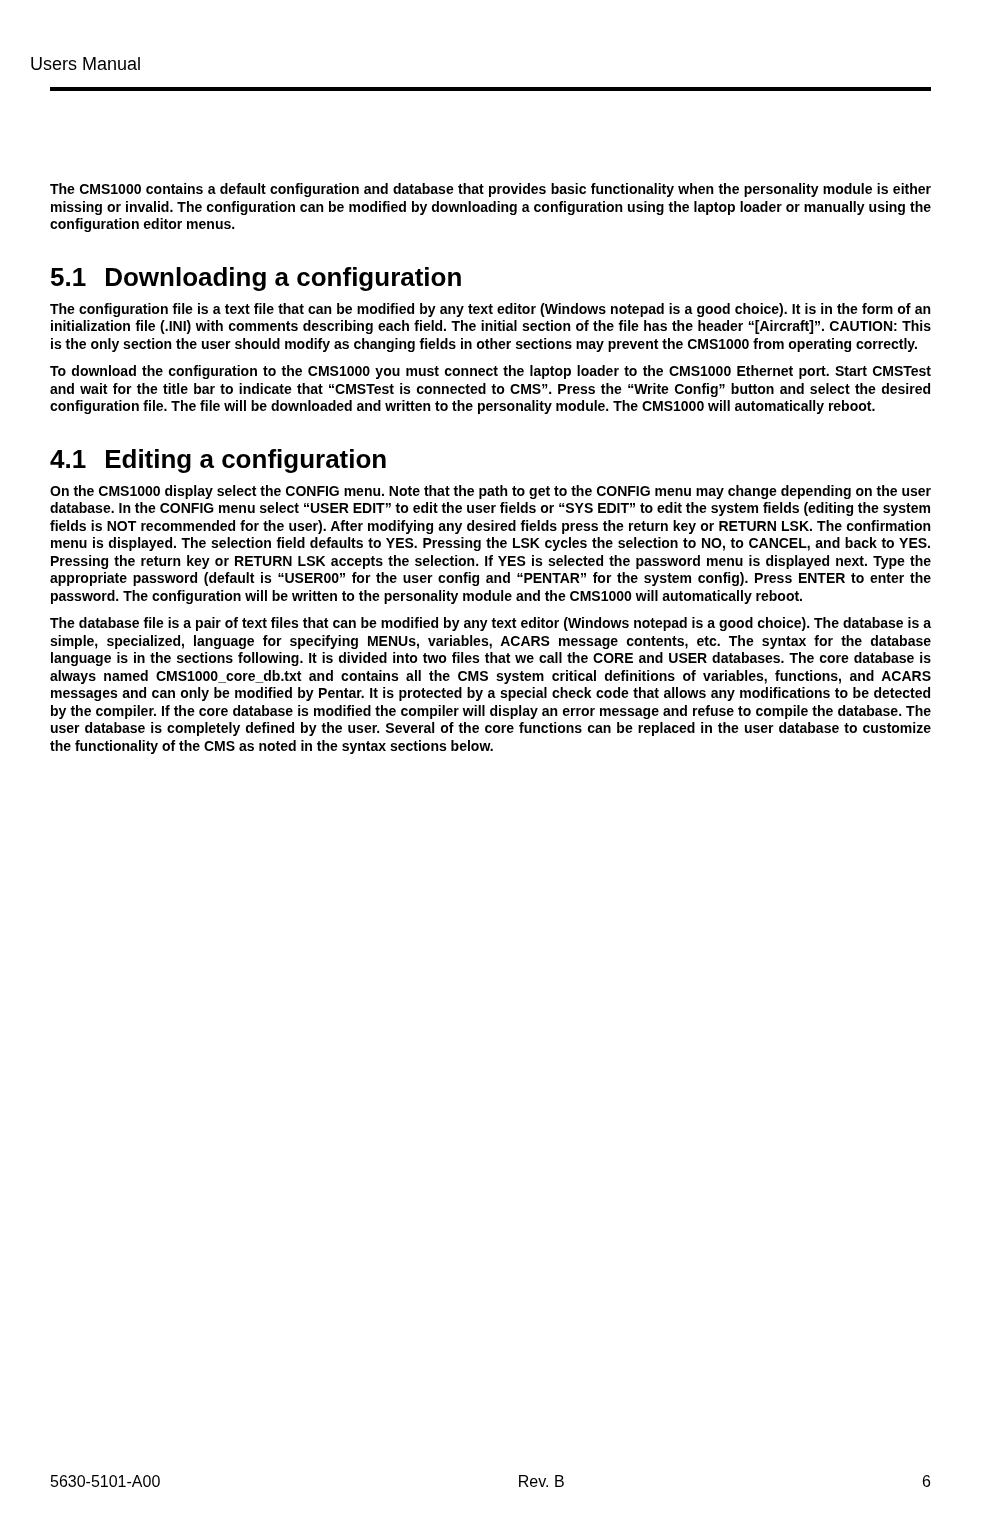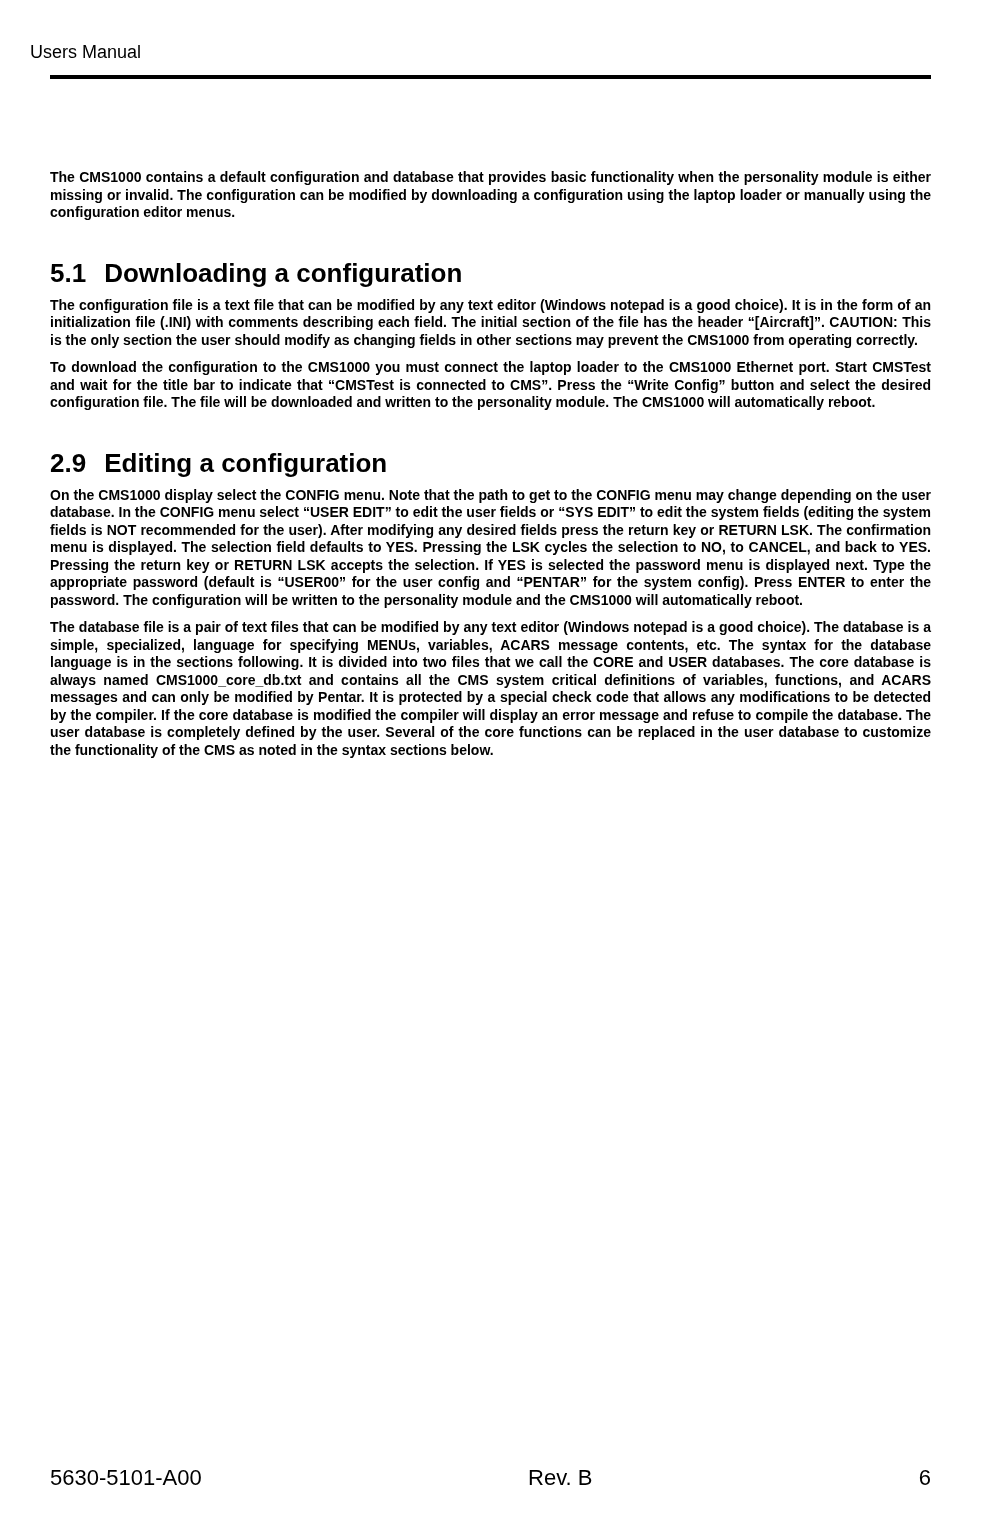--- a/index.html
+++ b/index.html
@@ -35,60 +35,60 @@
       font-size: 23px;
       font-weight: normal;
       letter-spacing: 0.5px;
     }
     .brand-bold {
       font-weight: bold;
     }
     .manual-label {
       font-family: Arial, sans-serif;
       font-size: 18px;
-      margin-top: 24px;
+      margin-top: 36px;
     }
     .divider {
       margin: 12px 50px 0 50px;
       border: none;
       border-top: 4px solid #000;
     }
     .content {
       padding: 90px 50px 0 50px;
     }
     h1 {
       font-family: Arial, sans-serif;
       font-size: 34px;
       font-weight: bold;
       margin-bottom: 10px;
     }
     h2 {
       font-family: Arial, sans-serif;
       font-size: 26px;
       font-weight: bold;
-      margin-top: 36px;
+      margin-top: 28px;
       margin-bottom: 8px;
     }
     p {
       font-family: Arial, sans-serif;
       font-size: 14px;
       line-height: 1.25;
       text-align: justify;
       margin-bottom: 10px;
       font-weight: bold;
     }
     .footer {
       position: absolute;
       bottom: 34px;
       left: 50px;
       right: 50px;
       display: flex;
       justify-content: space-between;
       font-family: Arial, sans-serif;
-      font-size: 22px;
+      font-size: 16px;
     }
     .h1-num {
       display: inline-block;
       margin-right: 12px;
     }
     .h2-num {
       display: inline-block;
       margin-right: 18px;
     }
   </style>
@@ -101,21 +101,21 @@
 
 <hr class="divider">
 
 <div class="content">
   <p>The CMS1000 contains a default configuration and database that provides basic functionality when the personality module is either missing or invalid.  The configuration can be modified by downloading a configuration using the laptop loader or manually using the configuration editor menus.</p>
 
   <h2><span class="h2-num">5.1</span><span>Downloading a configuration</span></h2>
   <p>The configuration file is a text file that can be modified by any text editor (Windows notepad is a good choice).  It is in the form of an initialization file (.INI) with comments describing each field.  The initial section of the file has the header “[Aircraft]”.  CAUTION: This is the only section the user should modify as changing fields in other sections may prevent the CMS1000 from operating correctly.</p>
   <p>To download the configuration to the CMS1000 you must connect the laptop loader to the CMS1000 Ethernet port.  Start CMSTest and wait for the title bar to indicate that “CMSTest is connected to CMS”.  Press the “Write Config” button and select the desired configuration file.  The file will be downloaded and written to the personality module.  The CMS1000 will automatically reboot.</p>
 
-  <h2><span class="h2-num">2.9</span><span>Editing a configuration</span></h2>
+  <h2><span class="h2-num">4.1</span><span>Editing a configuration</span></h2>
   <p>On the CMS1000 display select the CONFIG menu.  Note that the path to get to the CONFIG menu may change depending on the user database.  In the CONFIG menu select “USER EDIT” to edit the user fields or “SYS EDIT” to edit the system fields (editing the system fields is NOT recommended for the user).  After modifying any desired fields press the return key or RETURN LSK.  The confirmation menu is displayed.  The selection field defaults to YES.  Pressing the LSK cycles the selection to NO, to CANCEL, and back to YES.  Pressing the return key or RETURN LSK accepts the selection.  If YES is selected the password menu is displayed next.  Type the appropriate password (default is “USER00” for the user config and “PENTAR” for the system config).  Press ENTER to enter the password.  The configuration will be written to the personality module and the CMS1000 will automatically reboot.</p>
 
   <p>The database file is a pair of text files that can be modified by any text editor (Windows notepad is a good choice).  The database is a simple, specialized, language for specifying MENUs, variables, ACARS message contents, etc.  The syntax for the database language is in the sections following.  It is divided into two files that we call the CORE and USER databases.  The core database is always named CMS1000_core_db.txt and contains all the CMS system critical definitions of variables, functions, and ACARS messages and can only be modified by Pentar.  It is protected by a special check code that allows any modifications to be detected by the compiler.  If the core database is modified the compiler will display an error message and refuse to compile the database.  The user database is completely defined by the user.  Several of the core functions can be replaced in the user database to customize the functionality of the CMS as noted in the syntax sections below.</p>
 </div>
 
 <div class="footer">
   <span>5630-5101-A00</span>
   <span>Rev. B</span>
   <span>6</span>
 </div>

